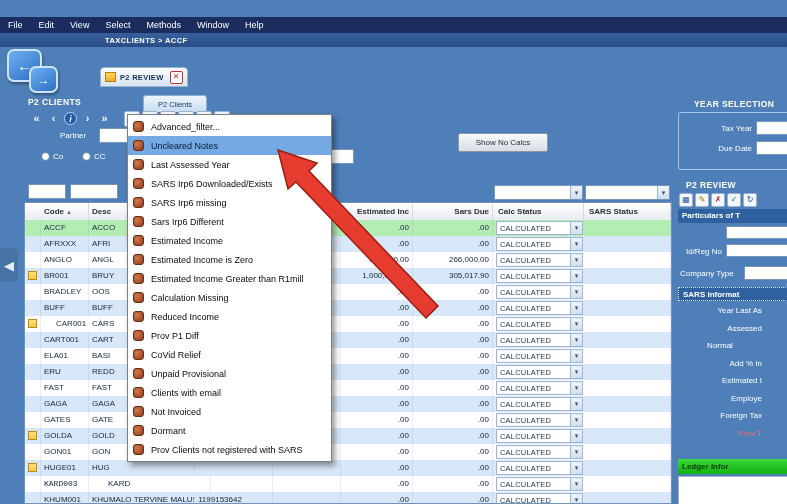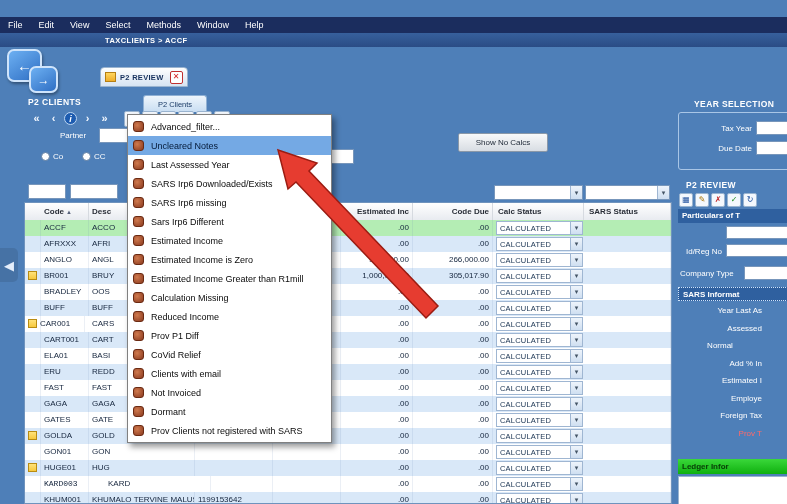--- a/index.html
+++ b/index.html
@@ -181,21 +181,21 @@
   <div class="combo" style="left:585px;top:185px;width:85px;height:15px;">
     <span class="sp"></span>
     <span class="ar">▾</span>
   </div>
 
   <div id="tbl">
     <div id="tblHead">
         <div class="hc" style="left: 16px; width: 48px;">Code<span class="sort">▲</span></div>
         <div class="hc" style="left: 64px; width: 106px;">Desc</div>
         <div class="hc r" style="left: 316px; width: 72px;">Estimated Inc</div>
-        <div class="hc r" style="left: 390px; width: 78px;">Code Due</div>
+        <div class="hc r" style="left: 390px; width: 78px;">Sars Due</div>
         <div class="hc" style="left: 470px; width: 89px;">Calc Status</div>
         <div class="hc" style="left: 561px; width: 85px;">SARS Status</div>
       </div>
     <div id="tblBody">
         <div class="trow sel" style="top: 0px;">
           <div class="tc" style="left: 0px; width: 16px;"></div>
           <div class="tc" style="left: 16px; width: 48px;">ACCF</div>
           <div class="tc" style="left: 64px; width: 106px;">ACCO</div>
           <div class="tc" style="left: 170px; width: 78px;"></div>
           <div class="tc" style="left: 248px; width: 68px;"></div>
@@ -272,21 +272,21 @@
           <div class="tc r" style="left: 316px; width: 72px;">.00</div>
           <div class="tc r" style="left: 390px; width: 78px;">.00</div>
           <div class="cc" style="left: 471px; width: 87px;">
             <span class="t">CALCULATED</span>
             <span class="a">▾</span>
           </div>
           <div class="tc" style="left: 561px; width: 85px;"></div>
         </div>
         <div class="trow" style="top: 96px;">
           <div class="tc" style="left: 0px; width: 16px;"><span class="note"></span></div>
-          <div class="tc" style="left: 12px; width: 48px;">CAR001</div>
+          <div class="tc" style="left: 28px; width: 48px;">CAR001</div>
           <div class="tc" style="left: 64px; width: 106px;">CARS</div>
           <div class="tc" style="left: 170px; width: 78px;"></div>
           <div class="tc" style="left: 248px; width: 68px;"></div>
           <div class="tc r" style="left: 316px; width: 72px;">.00</div>
           <div class="tc r" style="left: 390px; width: 78px;">.00</div>
           <div class="cc" style="left: 471px; width: 87px;">
             <span class="t">CALCULATED</span>
             <span class="a">▾</span>
           </div>
           <div class="tc" style="left: 561px; width: 85px;"></div>
@@ -493,20 +493,24 @@
         <span class="mi-ico"></span>
         <span class="mi-lbl">Reduced Income</span>
       </div>
       <div class="mi">
         <span class="mi-ico"></span>
         <span class="mi-lbl">Prov P1 Diff</span>
       </div>
       <div class="mi">
         <span class="mi-ico"></span>
         <span class="mi-lbl">CoVid Relief</span>
+      </div>
+      <div class="mi">
+        <span class="mi-ico"></span>
+        <span class="mi-lbl">Unpaid Provisional</span>
       </div>
       <div class="mi">
         <span class="mi-ico"></span>
         <span class="mi-lbl">Clients with email</span>
       </div>
       <div class="mi">
         <span class="mi-ico"></span>
         <span class="mi-lbl">Not Invoiced</span>
       </div>
       <div class="mi">

